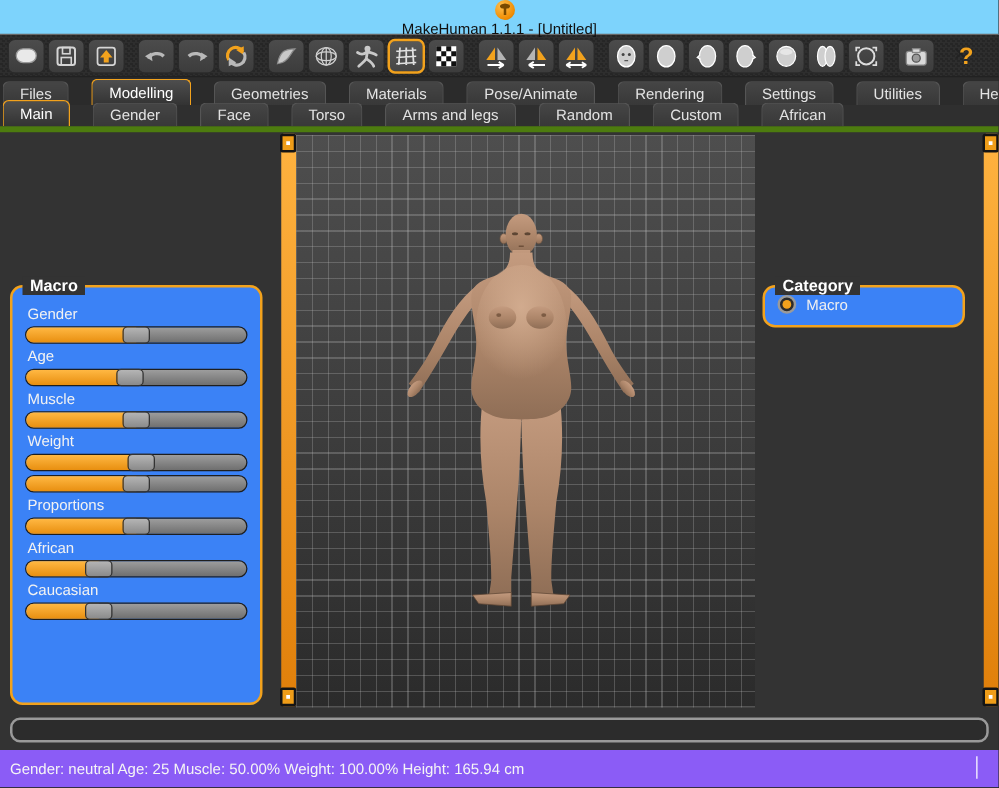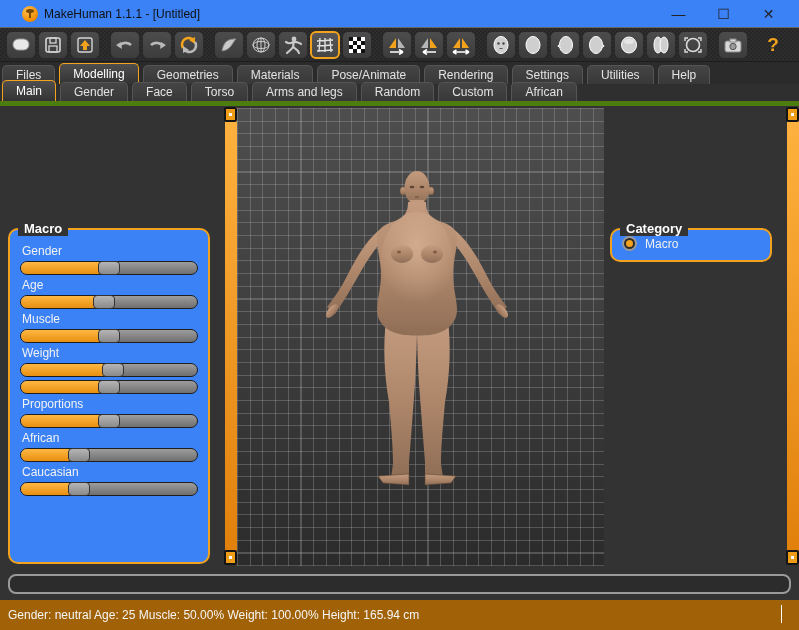--- a/index.html
+++ b/index.html
@@ -4,22 +4,22 @@
 <style>
   * { margin:0; padding:0; box-sizing:border-box; }
   html,body { background:#222; }
   body { font-family:"Liberation Sans", sans-serif; }
   #window {
     position:relative; width:799px; height:630px; background:#333;
     overflow:hidden; color:#e8e8e8; font-size:12px;
   }
   
   .titlebar {
-    height:28px; background:#3b82f6; color:#111; display:flex; align-items:center;
-    padding:0 8px; border-bottom:1px solid #666;
+    height:28px; background:#7dd3fc; color:#111; display:flex; align-items:center;
+    padding:0 8px; border-bottom:1px solid #666;flex-direction:column;
   }
   .app-logo { width:16px; height:16px; border-radius:50%;
     background:radial-gradient(circle at 35% 30%, #ffc050, #f08b00 70%, #b36400);
     margin:0 6px 0 14px; position:relative; flex:0 0 auto; }
   .app-logo::after { content:""; position:absolute; left:7px; top:3px; width:2px; height:9px; background:#7a4a00; }
   .app-logo::before { content:""; position:absolute; left:4px; top:3px; width:8px; height:4px;
     border-radius:50%; background:#7a4a00; }
   .title-text { font-size:12px; color:#101010; }
   .win-controls { margin-left:auto; display:flex; align-items:center; }
   .win-btn { width:45px; height:26px; display:flex; align-items:center; justify-content:center;
@@ -33,21 +33,21 @@
   }
   .tb-group { display:flex; gap:2px; }
   .tb-btn {
     width:30px; height:28px; border-radius:6px; background:linear-gradient(#4c4c4c,#3c3c3c);
     border:1px solid #2a2a2a; display:flex; align-items:center; justify-content:center;
   }
   .tb-btn.selected { border:2px solid var(--accent); background:linear-gradient(#585858,#454545); }
   .tb-btn svg { display:block; }
   .tb-help { background:none; border:none; }
   
-  .tabrow { display:flex; align-items:flex-end; background:#2b2b2b; height:22px; padding-left:2px; gap:4px; }
+  .tabrow { display:flex; align-items:flex-end; background:#2b2b2b; height:22px; padding-left:2px; gap:18px; }
   .tab {
     height:19px; padding:0 13px; display:flex; align-items:center;
     background:linear-gradient(#454545,#383838); color:#e3e3e3;
     border:1px solid #555; border-bottom:none; border-radius:5px 5px 0 0; font-size:12px;
     white-space:nowrap;
   }
   .tab.selected {
     height:21px; border:1px solid var(--accent); border-bottom:none;
     background:linear-gradient(#4e4e4e,#333); color:#fff;
   }
@@ -100,21 +100,21 @@
     position:absolute; left:237px; top:2px; width:367px; height:458px;
     background:
       repeating-linear-gradient(to right, rgba(190,190,190,.28) 0 1px, transparent 1px 12.7px),
       repeating-linear-gradient(to bottom, rgba(190,190,190,.28) 0 1px, transparent 1px 12.7px),
       linear-gradient(180deg,#4e4e4e 0%, #3f3f3f 45%, #2b2b2b 100%);
   }
   .viewport svg { position:absolute; left:85px; top:62px; }
   
   .progress-wrap { height:32px; padding:6px 8px 6px 8px; background:#333; }
   .progress-bar { width:783px; height:20px; border:2px solid #9a9a9a; border-radius:8px; background:#2c2c2c; }
-  .statusbar { position:relative; height:30px; display:flex; align-items:center; padding:0 8px; background:#a16207; color:#f5f5f5; }
+  .statusbar { position:relative; height:30px; display:flex; align-items:center; padding:0 8px; background:#8b5cf6; color:#f5f5f5; }
   .text-cursor { position:absolute; right:17px; top:5px; width:1px; height:18px; background:#fff; }
 </style>
 </head>
 <body>
 
 <div id="window" style="--accent: #f2a21d; --statusline: #2e7bd2;">
 
   <div class="titlebar">
     <span class="app-logo"></span>
     <span class="title-text">MakeHuman 1.1.1 - [Untitled]</span>

